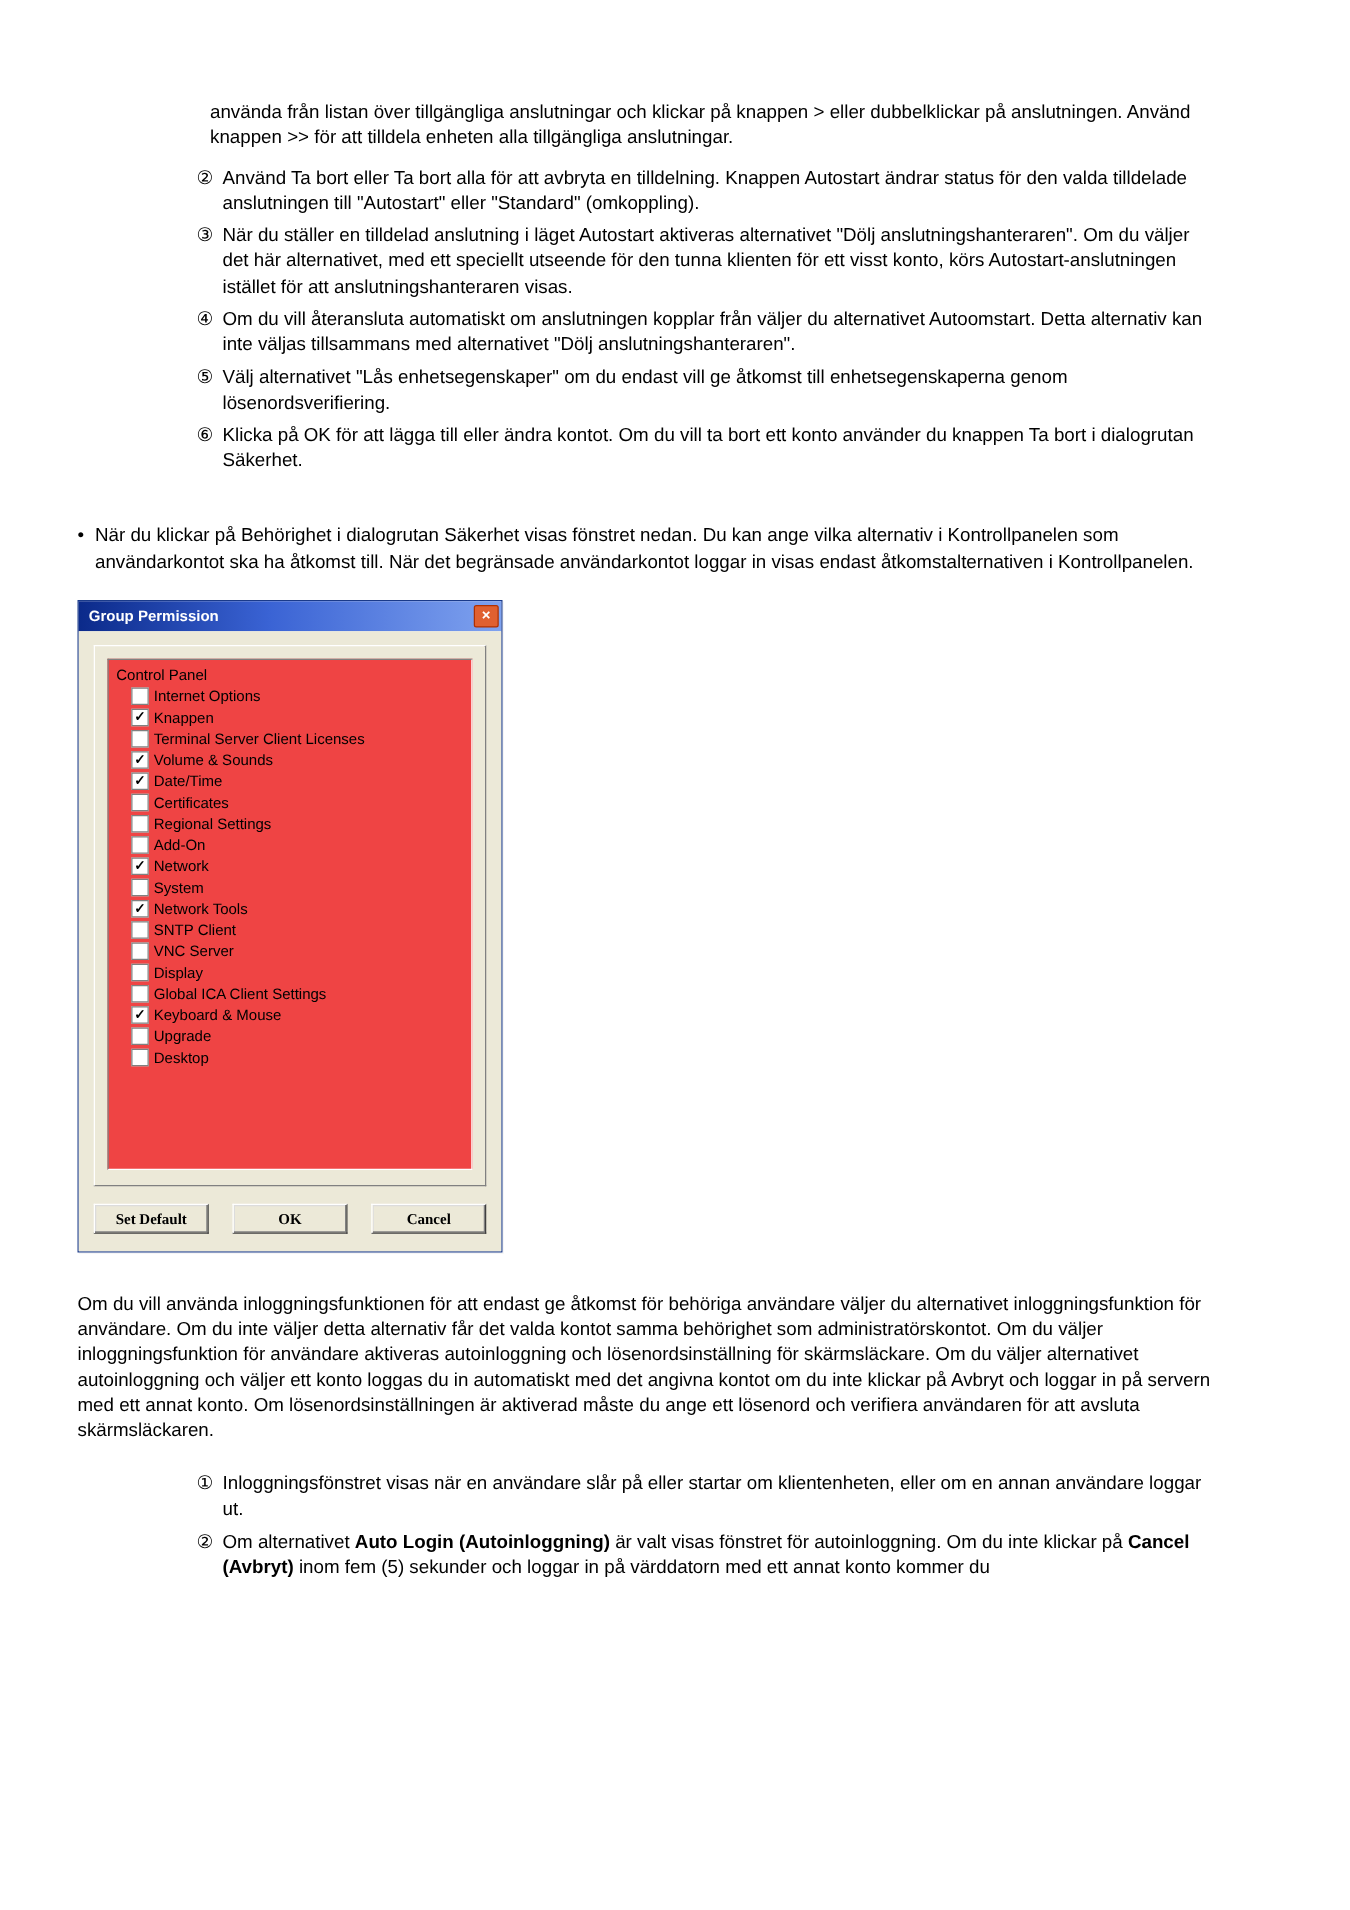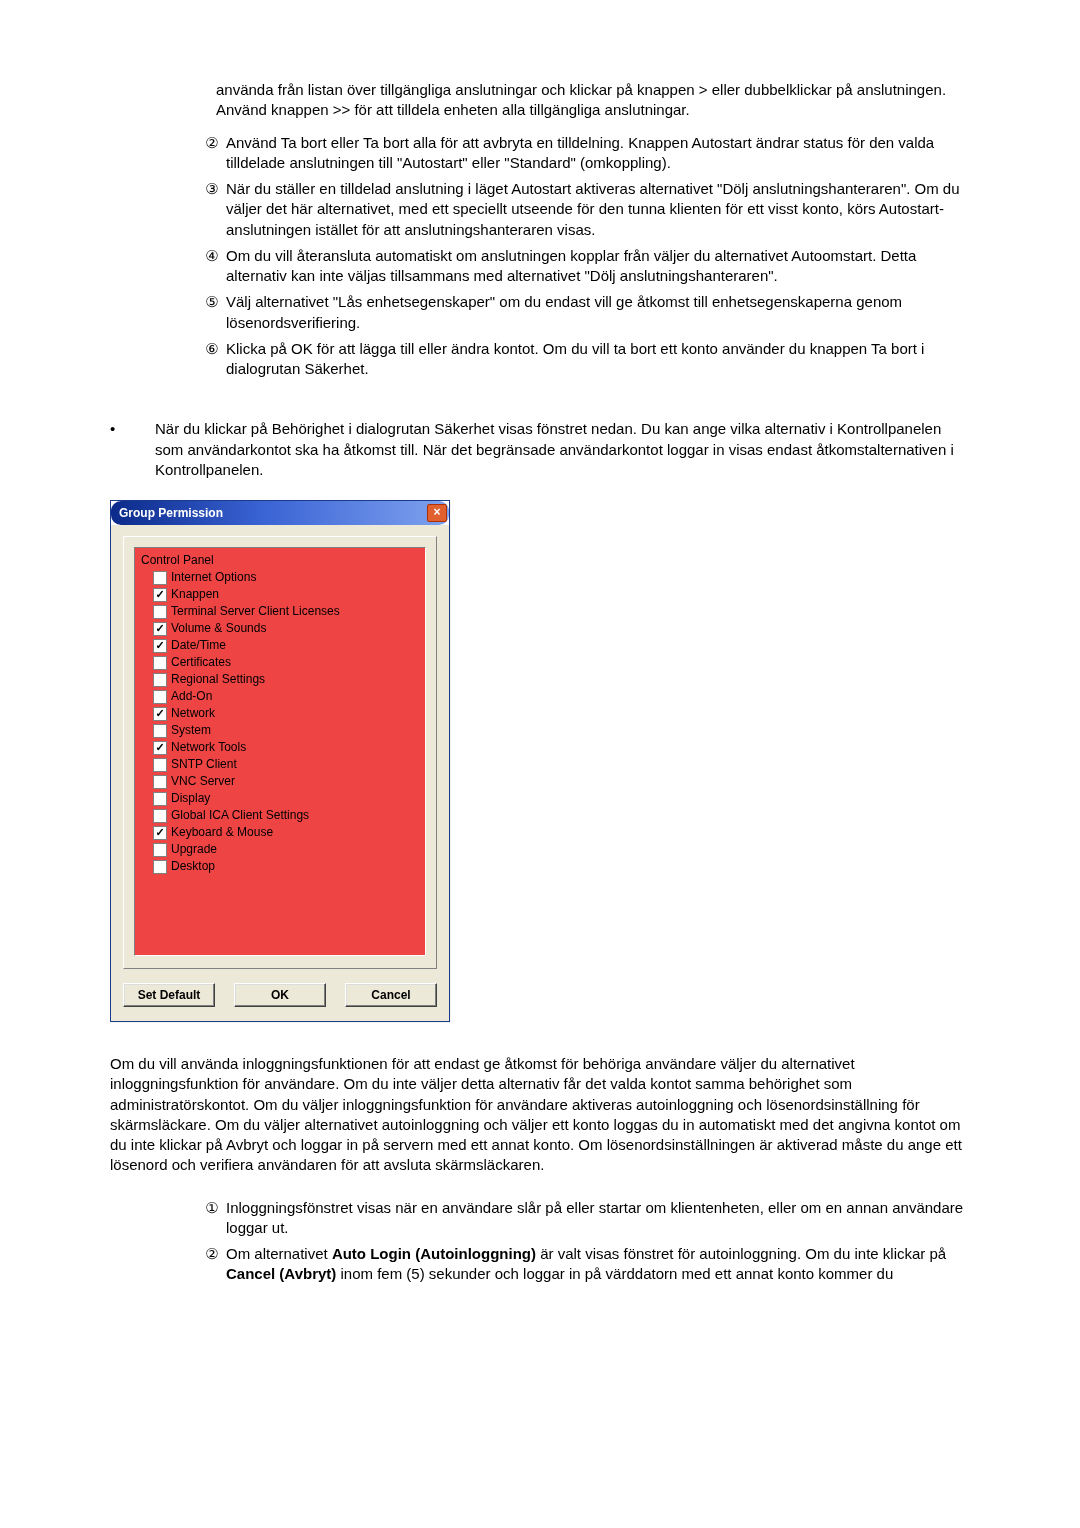--- a/index.html
+++ b/index.html
@@ -8,21 +8,21 @@
     background: #ffffff;
     font-family: Arial, Helvetica, sans-serif;
     font-size: 15px;
     color: #000;
     line-height: 1.35;
   }
   .page {
     width: 1080px;
     min-height: 1528px;
     box-sizing: border-box;
-    padding: 80px 110px 40px 110px;
+    padding: 80px 110px 40px 62px;
   }
   .intro-text {
     margin-left: 106px;
     margin-bottom: 12px;
   }
   .numbered-list {
     margin-left: 92px;
   }
   .numbered-item {
     display: flex;
@@ -44,21 +44,20 @@
     margin-top: 40px;
     margin-bottom: 20px;
   }
   .bullet-dot {
     flex: 0 0 14px;
     font-size: 15px;
     text-align: left;
   }
   .bullet-text {
     flex: 1;
-    margin-left: 31px;
   }
   .dialog-wrap {
     margin-top: 20px;
     margin-bottom: 32px;
   }
   .dialog {
     width: 340px;
     border: 1px solid #1a3a8a;
     box-sizing: border-box;
     font-family: Tahoma, Arial, sans-serif;
@@ -68,21 +67,20 @@
   .titlebar {
     display: flex;
     align-items: center;
     justify-content: space-between;
     background: linear-gradient(to right, #0b2a8a 0%, #3a63d4 45%, #7fa2ef 100%);
     color: #fff;
     font-weight: bold;
     font-size: 12px;
     padding: 2px 2px 2px 8px;
     height: 20px;
-    border-radius: 10px;
   }
   .close-btn {
     width: 18px;
     height: 16px;
     background: #e06030;
     border: 1px solid #b03000;
     color: #fff;
     font-size: 12px;
     line-height: 14px;
     text-align: center;
@@ -160,21 +158,21 @@
   .chk.checked::before {
     content: "✓";
     font-weight: bold;
   }
   .dlg-buttons {
     display: flex;
     justify-content: space-between;
     margin-top: 14px;
   }
   .dlg-btn {
-    font-family: Liberation Sans, sans-serif;
+    font-family: Liberation Serif, serif;
     font-size: 12px;
     font-weight: bold;
     background: #ece9d8;
     border-top: 1px solid #fff;
     border-left: 1px solid #fff;
     border-right: 1px solid #404040;
     border-bottom: 1px solid #404040;
     box-shadow: inset -1px -1px 0 #808080, inset 1px 1px 0 #dcdcdc;
     padding: 3px 0;
     width: 90px;

